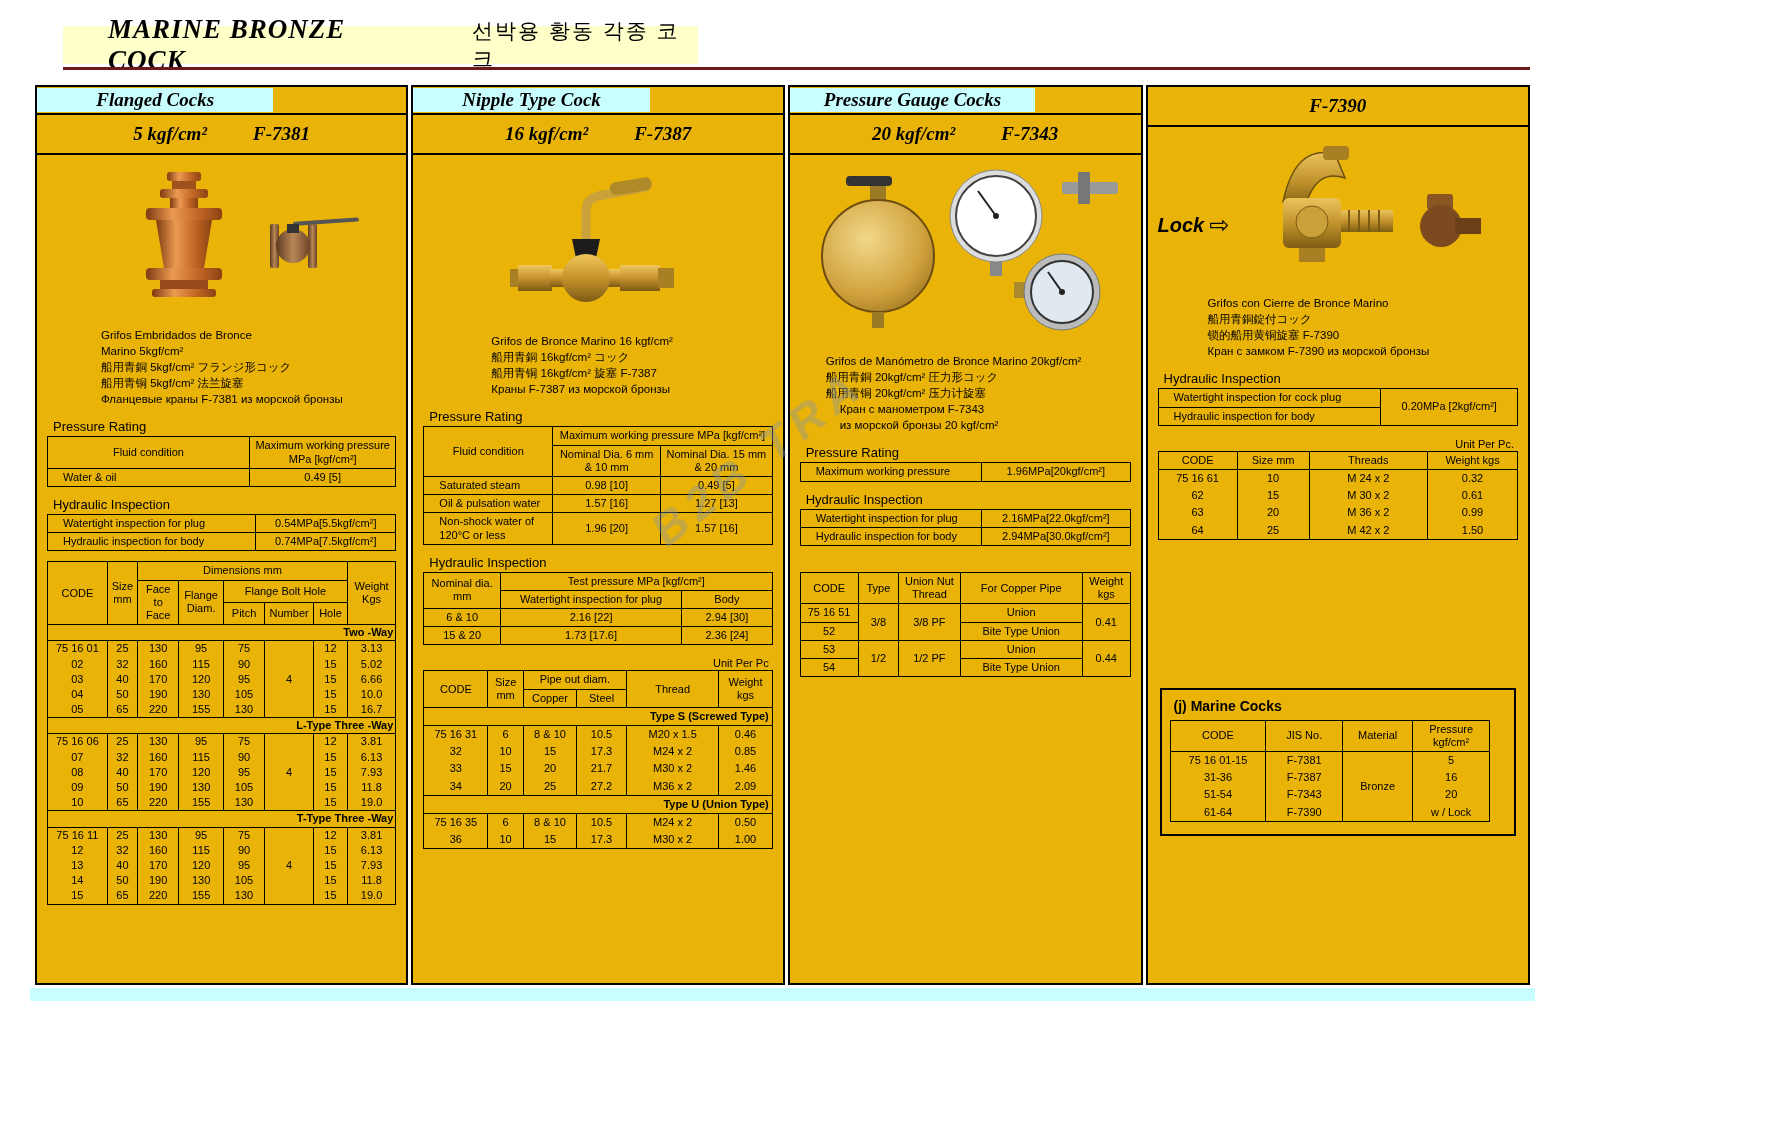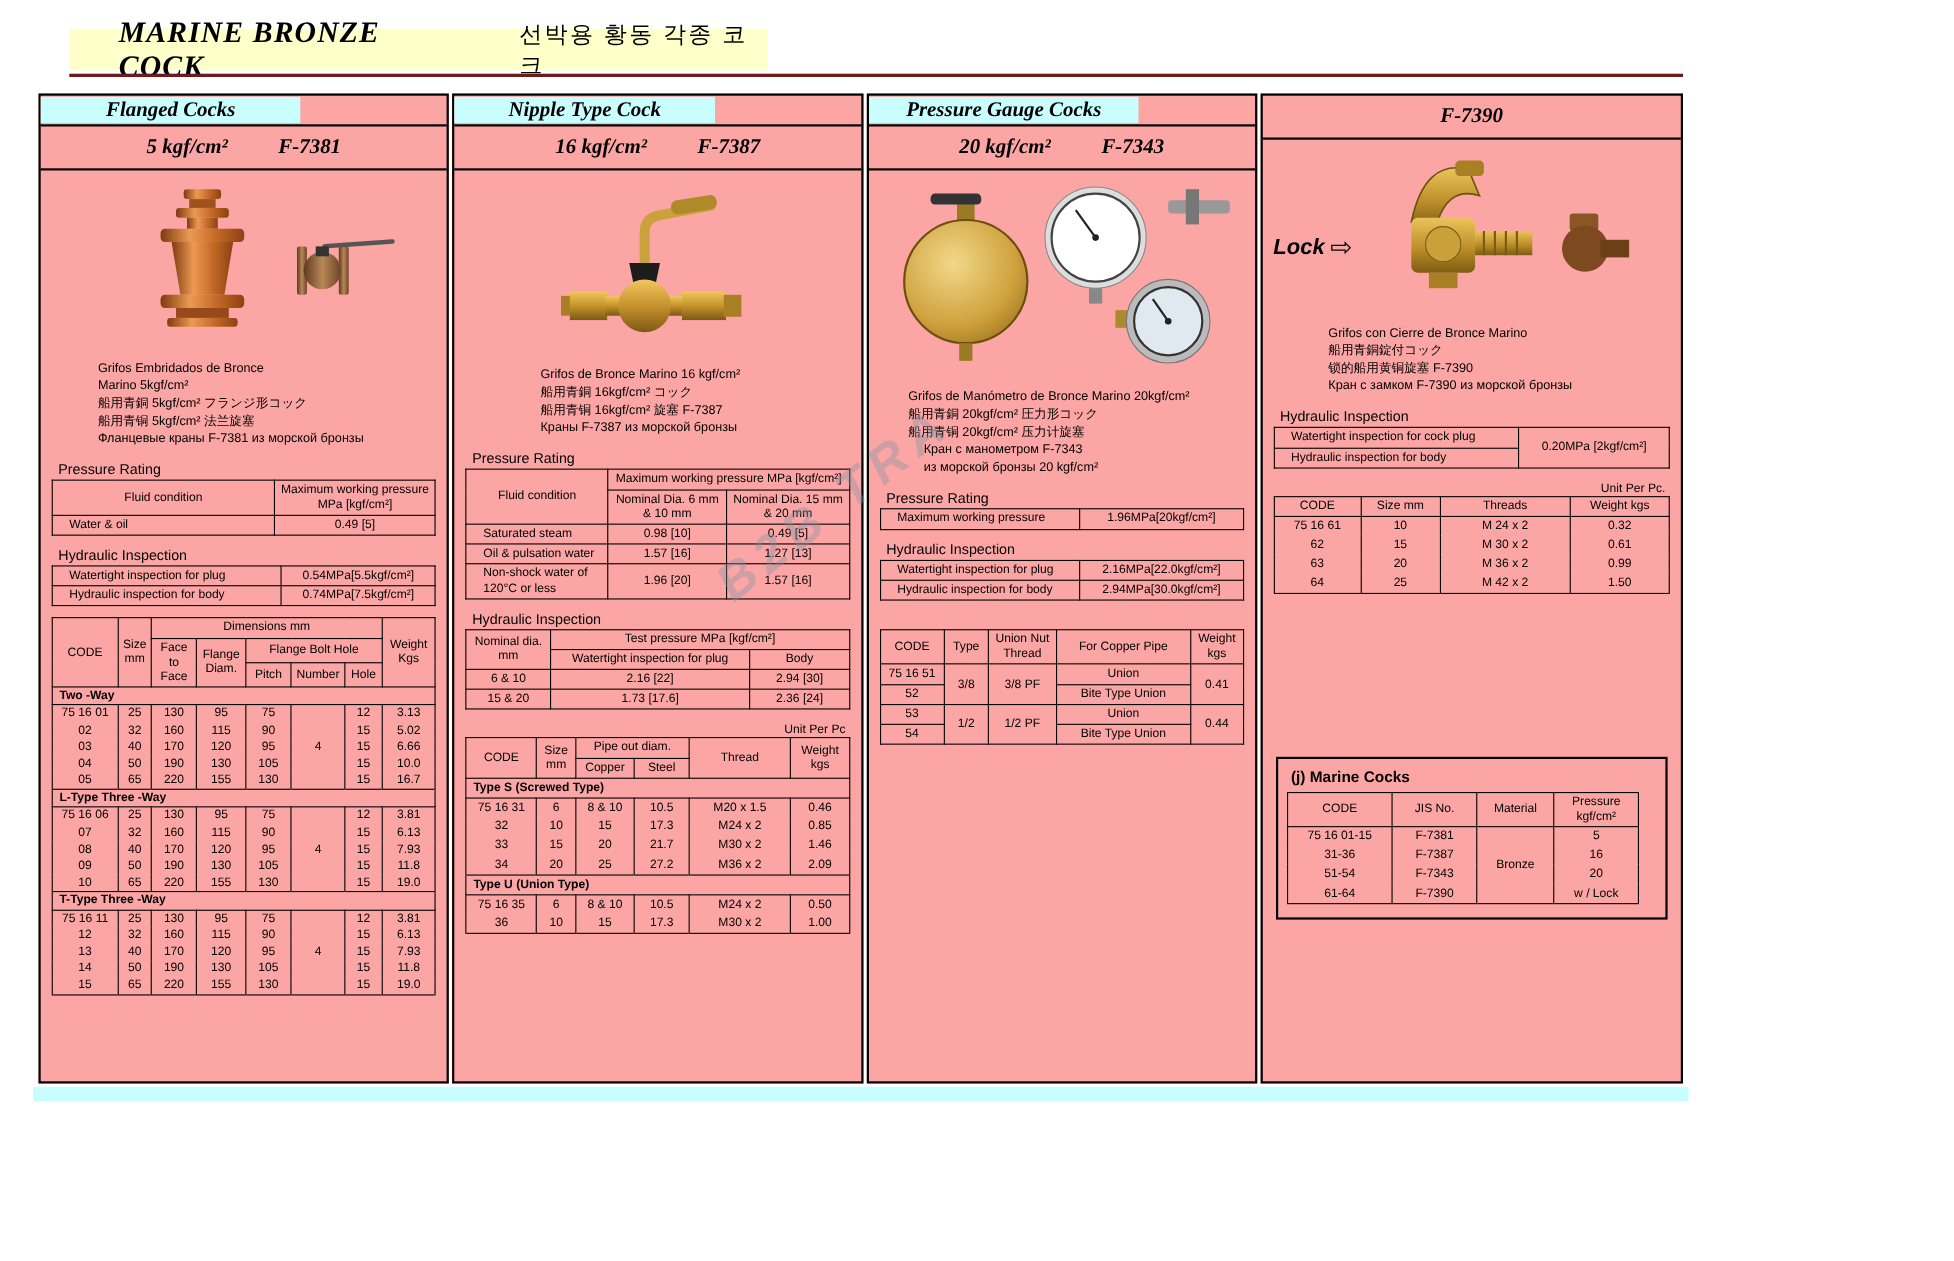--- a/index.html
+++ b/index.html
@@ -10,45 +10,45 @@
 .title-hl{position:absolute;left:63px;top:26px;width:635px;height:38px;background:#ffffc9;display:flex;align-items:center;gap:48px;padding-left:45px;}
 .main-title{font-family:"Liberation Serif",serif;font-style:italic;font-weight:bold;font-size:27px;letter-spacing:1px;}
 .korean-title{font-weight:normal;font-size:21px;letter-spacing:2px;}
 .title-rule{position:absolute;left:63px;top:67px;width:1467px;height:3px;background:#6d1a1a;}
 
 
 .watermark{position:absolute;left:630px;top:430px;font-size:46px;font-weight:bold;font-style:italic;color:rgba(130,148,162,0.38);transform:rotate(-38deg);letter-spacing:8px;z-index:5;pointer-events:none;}
 
 
 .cols{position:absolute;left:35px;top:85px;width:1495px;height:900px;display:flex;gap:3px;}
-.col{background:#fca5a5;border:2px solid #000;flex:1;display:flex;flex-direction:column;}
+.col{background:#eab308;border:2px solid #000;flex:1;display:flex;flex-direction:column;}
 .col.c3{flex:0.95;}
 .col.c4{flex:1.03;}
 .col-header{height:28px;border-bottom:2px solid #000;position:relative;flex:none;}
 .cyan-label{position:absolute;left:0;top:1px;bottom:1px;width:64%;background:#c9feff;display:flex;align-items:center;justify-content:center;font-family:"Liberation Serif",serif;font-weight:bold;font-style:italic;font-size:19px;white-space:nowrap;}
 .code-row{height:40px;border-bottom:2px solid #000;display:flex;align-items:center;justify-content:center;gap:46px;font-family:"Liberation Serif",serif;font-weight:bold;font-style:italic;font-size:19px;flex:none;}
 
 .img-area{display:flex;align-items:center;justify-content:center;position:relative;flex:none;}
 .i1{height:172px;}.i2{height:178px;}.i3{height:198px;}.i4{height:168px;}
 .desc{font-size:11.5px;line-height:1.4;}
-.d1{padding-left:52px;}
+.d1{padding-left:52px;margin-left:12px;}
 .d2{padding-left:78px;}
 .d3{padding-left:36px;}
 .d4{padding-left:60px;}
 
 .tables{padding:2px 10px 0 10px;}
 .tbl-caption{font-size:13px;margin:10px 0 2px 6px;}
 .unit-label{font-size:11px;text-align:right;margin:12px 4px 1px 0;}
 
 table{border-collapse:collapse;width:100%;font-size:11px;}
 .tbl{border:1.5px solid #000;}
 .tbl th,.tbl td{border:1px solid #000;padding:2px 3px;text-align:center;vertical-align:middle;font-weight:normal;line-height:1.2;}
 .dims td{padding:1px 2px;}
 tbody.nohl td{border-top:none;border-bottom:none;}
-td.sec{border-top:1px solid #000 !important;border-bottom:1px solid #000 !important;text-align:left;font-weight:bold;padding-left:6px !important;}
+td.sec{border-top:1px solid #000 !important;border-bottom:1px solid #000 !important;text-align:right;font-weight:bold;padding-left:6px !important;}
 .la1 td:first-child{text-align:left;padding-left:15px;}
 
 .lock-tag{position:absolute;left:10px;top:84px;display:flex;align-items:center;gap:5px;font-family:Liberation Sans, sans-serif;font-weight:bold;font-style:italic;font-size:20px;z-index:2;}
 .lock-arrow{font-size:24px;font-style:normal;font-weight:normal;}
 
 .marine-box{border:2.5px solid #000;margin:148px 2px 0 2px;padding:6px 24px 12px 8px;}
 .marine-title{font-weight:bold;font-size:14px;margin:2px 0 6px 4px;}
 
 .bottom-strip{position:absolute;left:30px;top:988px;width:1505px;height:13px;background:#c9feff;}
 </style>

